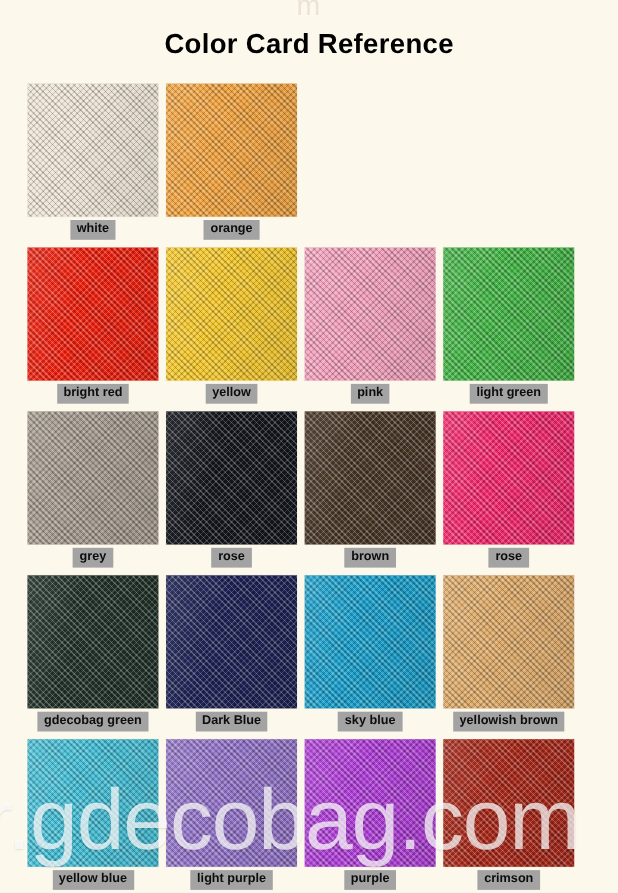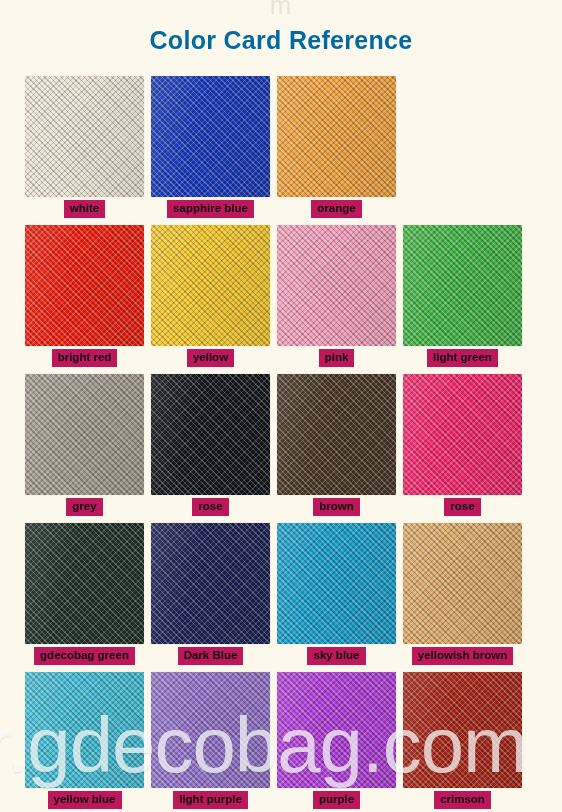--- a/index.html
+++ b/index.html
@@ -27,21 +27,21 @@
     white-space:nowrap;
   }
 
   
   .title {
     position:absolute;
     top:26px; left:0; right:0;
     text-align:center;
     font-size:25px;
     font-weight:bold;
-    color:#0369a1;
+    color:#000000;
     letter-spacing:0.3px;
   }
 
   
   .grid {
     position:absolute;
     top:76px; left:25px;
     width:497px;
   }
 
@@ -89,21 +89,21 @@
   .swatch::after {
     content:"";
     position:absolute; inset:0;
     background:
       linear-gradient(105deg, rgba(255,255,255,0.10) 0%, rgba(255,255,255,0.0) 38%, rgba(0,0,0,0.08) 100%);
     pointer-events:none;
   }
 
   .label {
     margin-top:3px;
-    background:#be185d;
+    background:#a3a3a3;
     color:#0d0d0d;
     font-size:11.5px;
     font-weight:bold;
     line-height:15px;
     padding:1px 6px 2px 6px;
     white-space:nowrap;
     text-align:center;
   }
 
   
@@ -130,24 +130,20 @@
 
 <h1 class="title">Color Card Reference</h1>
 
 <div class="grid" id="grid">
     <div class="row">
       <div class="cell">
         <div class="swatch" style="background: rgb(236, 227, 212);"></div>
         <div class="label">white</div>
       </div>
       <div class="cell">
-        <div class="swatch" style="background: rgb(28, 60, 186);"></div>
-        <div class="label">sapphire blue</div>
-      </div>
-      <div class="cell">
         <div class="swatch" style="background: rgb(240, 163, 65);"></div>
         <div class="label">orange</div>
       </div>
     </div>
     <div class="row">
       <div class="cell">
         <div class="swatch" style="background: rgb(238, 34, 17);"></div>
         <div class="label">bright red</div>
       </div>
       <div class="cell">

